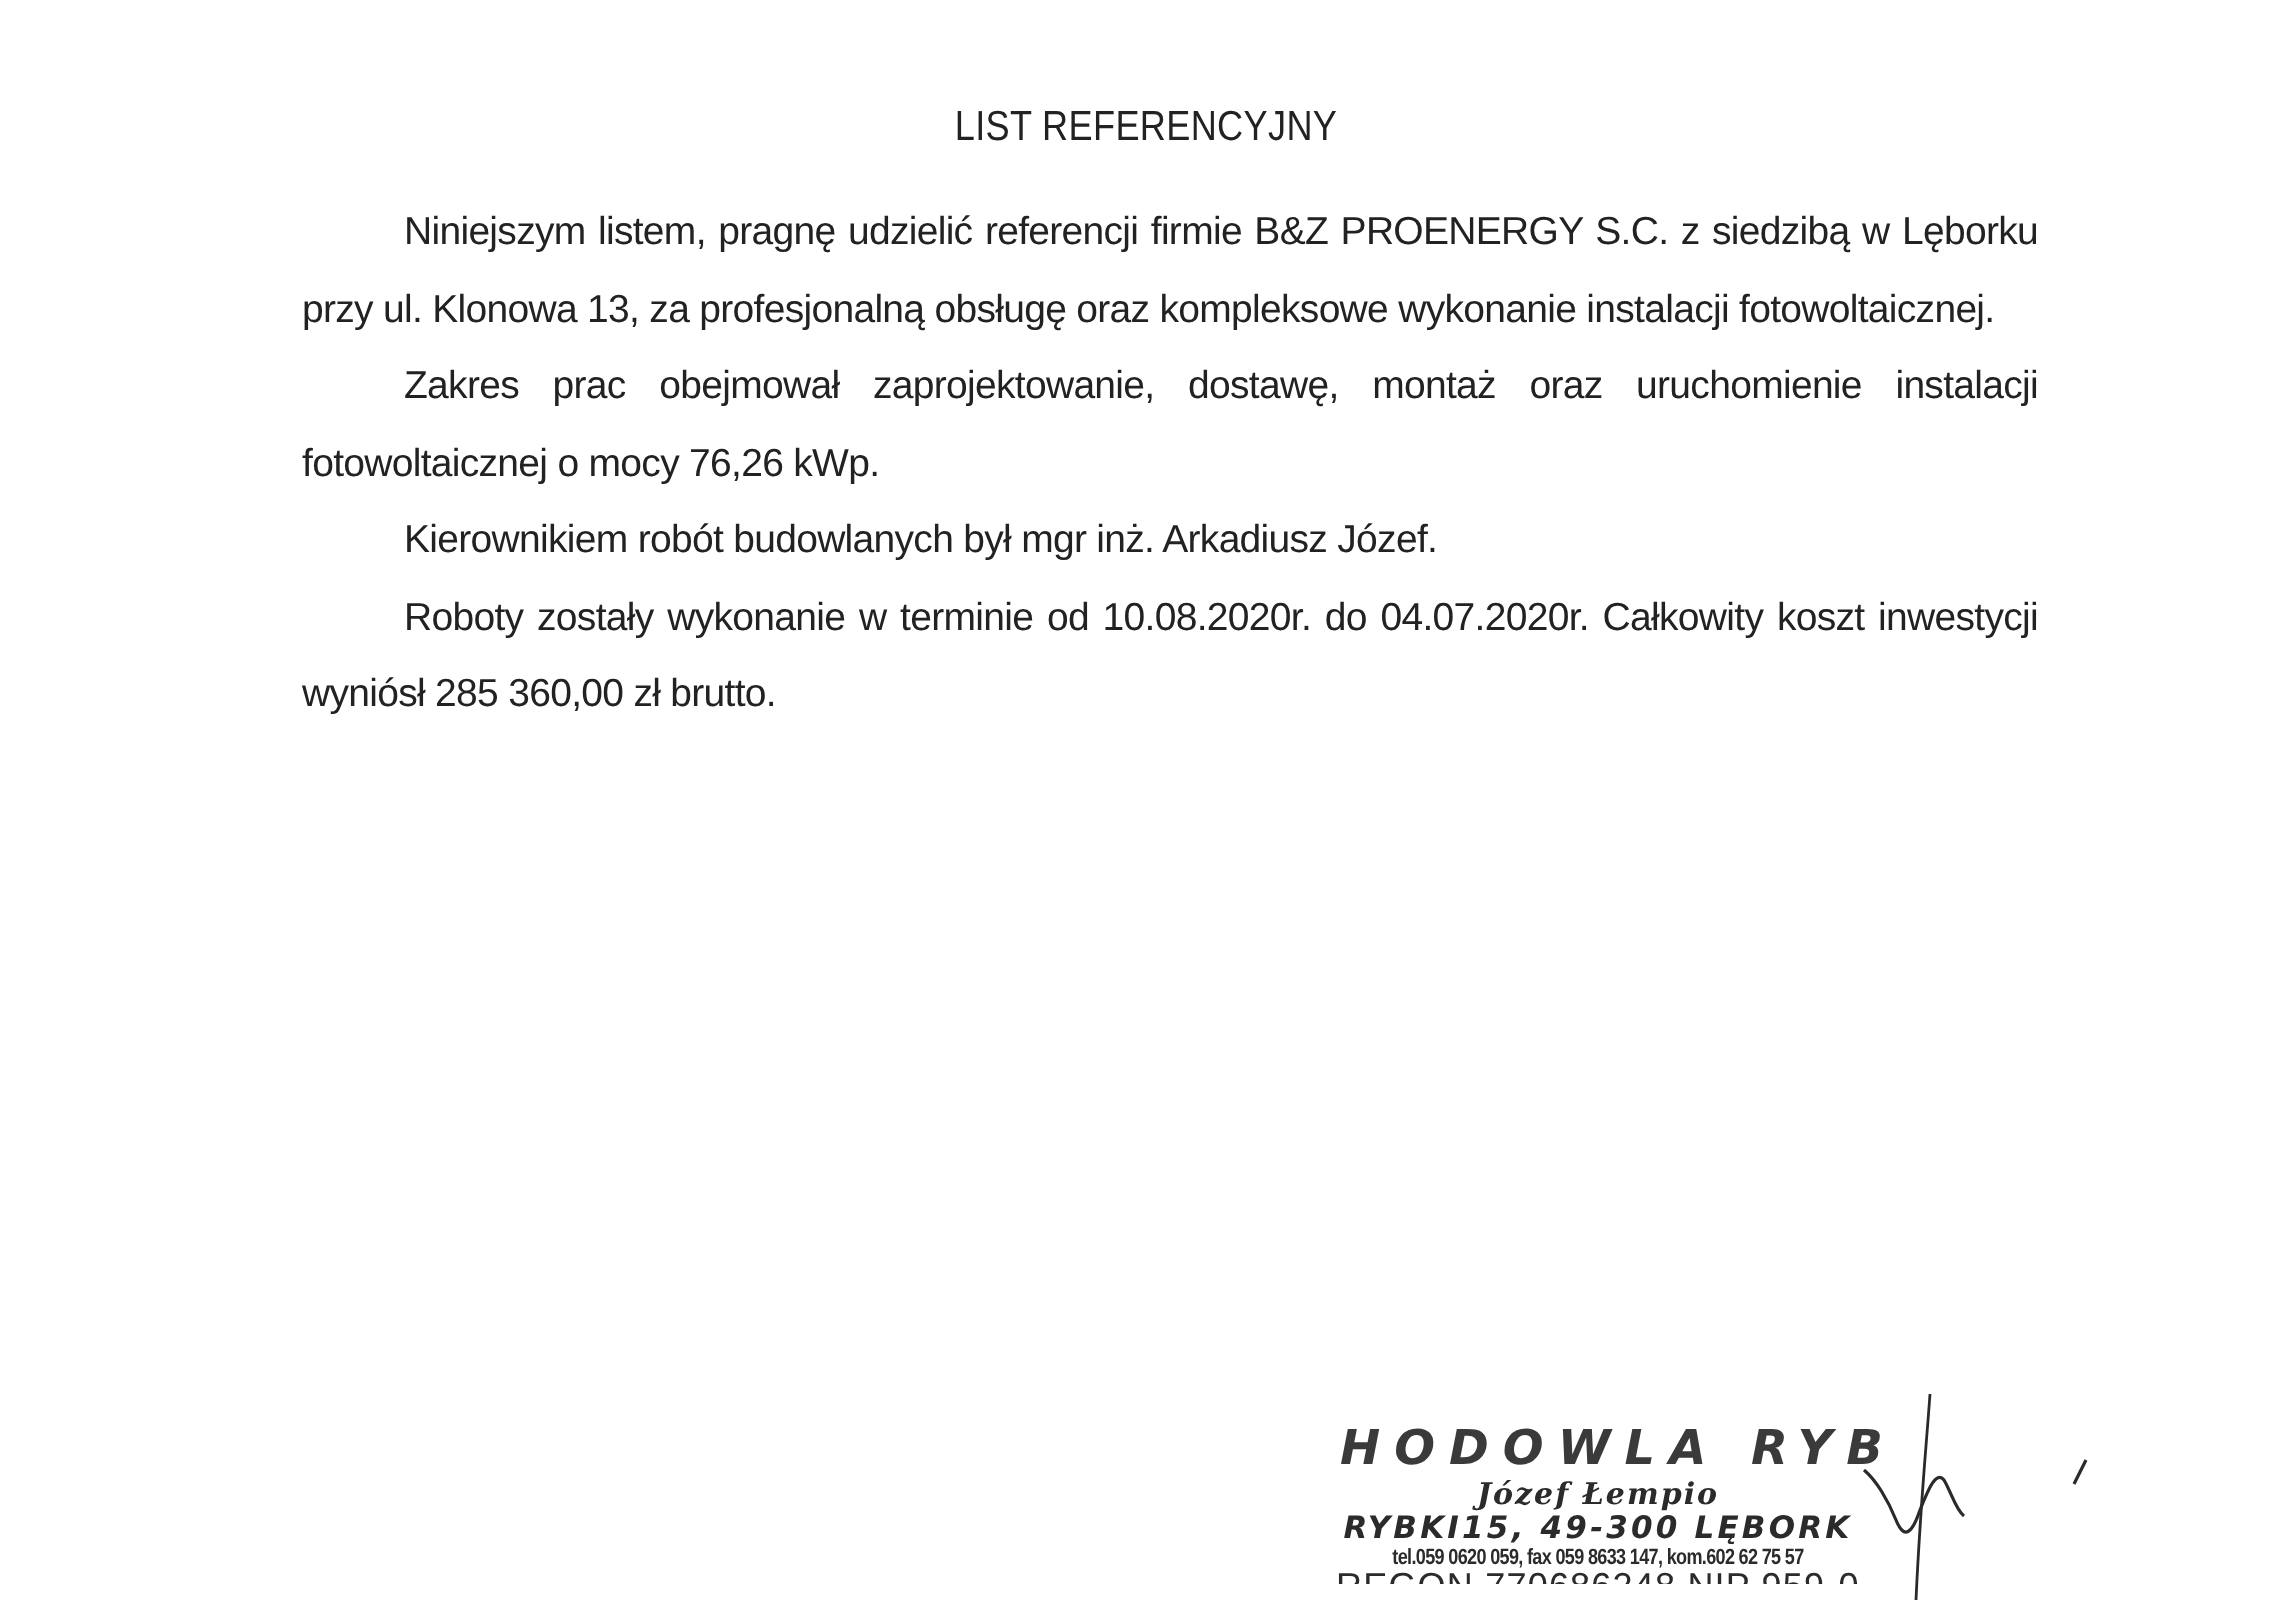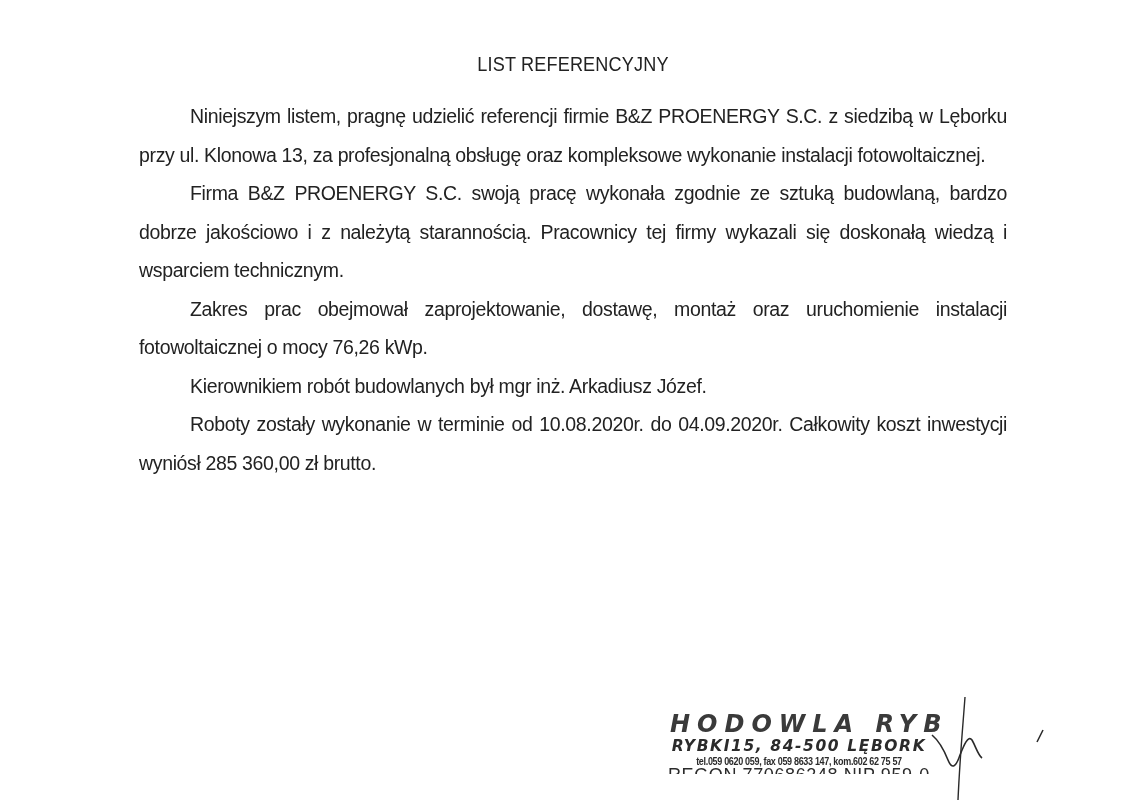--- a/index.html
+++ b/index.html
@@ -27,21 +27,21 @@
       top: 52px;
       text-align: center;
       font-size: 21px;
       letter-spacing: 0.2px;
       color: #222;
       transform: scaleX(0.86);
       transform-origin: 573px 0;
     }
     .body-text {
       position: absolute;
-      left: 139px;
+      left: 151px;
       width: 868px;
       top: 97px;
     }
     .para {
       margin: 0;
       font-size: 19.5px;
       line-height: 38.5px;
       text-align: justify;
       text-indent: 51px;
       color: #222;
@@ -108,29 +108,29 @@
   </style>
 </head>
 <body>
 
 <div class="page">
 
   <div class="title">LIST REFERENCYJNY</div>
 
   <div class="body-text">
     <p class="para">Niniejszym listem, pragnę udzielić referencji firmie B&amp;Z PROENERGY S.C. z siedzibą w Lęborku przy ul. Klonowa 13, za profesjonalną obsługę oraz kompleksowe wykonanie instalacji fotowoltaicznej.</p>
-    <p class="para">Firma B&amp;Z PROENERGY S.C. swoją pracę wykonała zgodnie ze sztuką budowlaną, bardzo dobrze jakościowo i z należytą starannością. Pracownicy tej firmy wykazali się doskonałą wiedzą i wsparciem technicznym.</p>
     <p class="para">Zakres prac obejmował zaprojektowanie, dostawę, montaż oraz uruchomienie instalacji fotowoltaicznej o mocy 76,26 kWp.</p>
     <p class="para">Kierownikiem robót budowlanych był mgr inż. Arkadiusz Józef.</p>
-    <p class="para">Roboty zostały wykonanie w terminie od 10.08.2020r. do 04.09.2020r. Całkowity koszt inwestycji wyniósł 285 360,00 zł brutto.</p>
+    <p class="para">Roboty zostały wykonanie w terminie od 10.08.2020r. do 04.07.2020r. Całkowity koszt inwestycji wyniósł 285 360,00 zł brutto.</p>
   </div>
 
   <div class="stamp">
     <div class="stamp-line stamp-name">HODOWLA RYB</div>
-    <div class="stamp-line stamp-address">RYBKI15, 84-500 LĘBORK</div>
+    <div class="stamp-line stamp-owner">Józef Łempio</div>
+    <div class="stamp-line stamp-address">RYBKI15, 49-300 LĘBORK</div>
     <div class="stamp-line stamp-contact">tel.059 0620 059, fax 059 8633 147, kom.602 62 75 57</div>
     <div class="stamp-line stamp-regon">REGON 770686248 NIP 959-085-48-40</div>
   </div>
 
   <svg class="signature" viewBox="0 0 140 105" xmlns="http://www.w3.org/2000/svg">
     <path d="M35 2 C33 30, 30 60, 28 105" stroke="#2a2a2a" stroke-width="1.4" fill="none"></path>
     <path d="M2 40 C8 45, 14 55, 18 65 C22 75, 26 72, 30 60 C34 50, 38 40, 42 45 C46 52, 48 60, 52 63" stroke="#2a2a2a" stroke-width="1.6" fill="none"></path>
     <path d="M113 35 L107 47" stroke="#2a2a2a" stroke-width="1.6" fill="none"></path>
   </svg>
 

